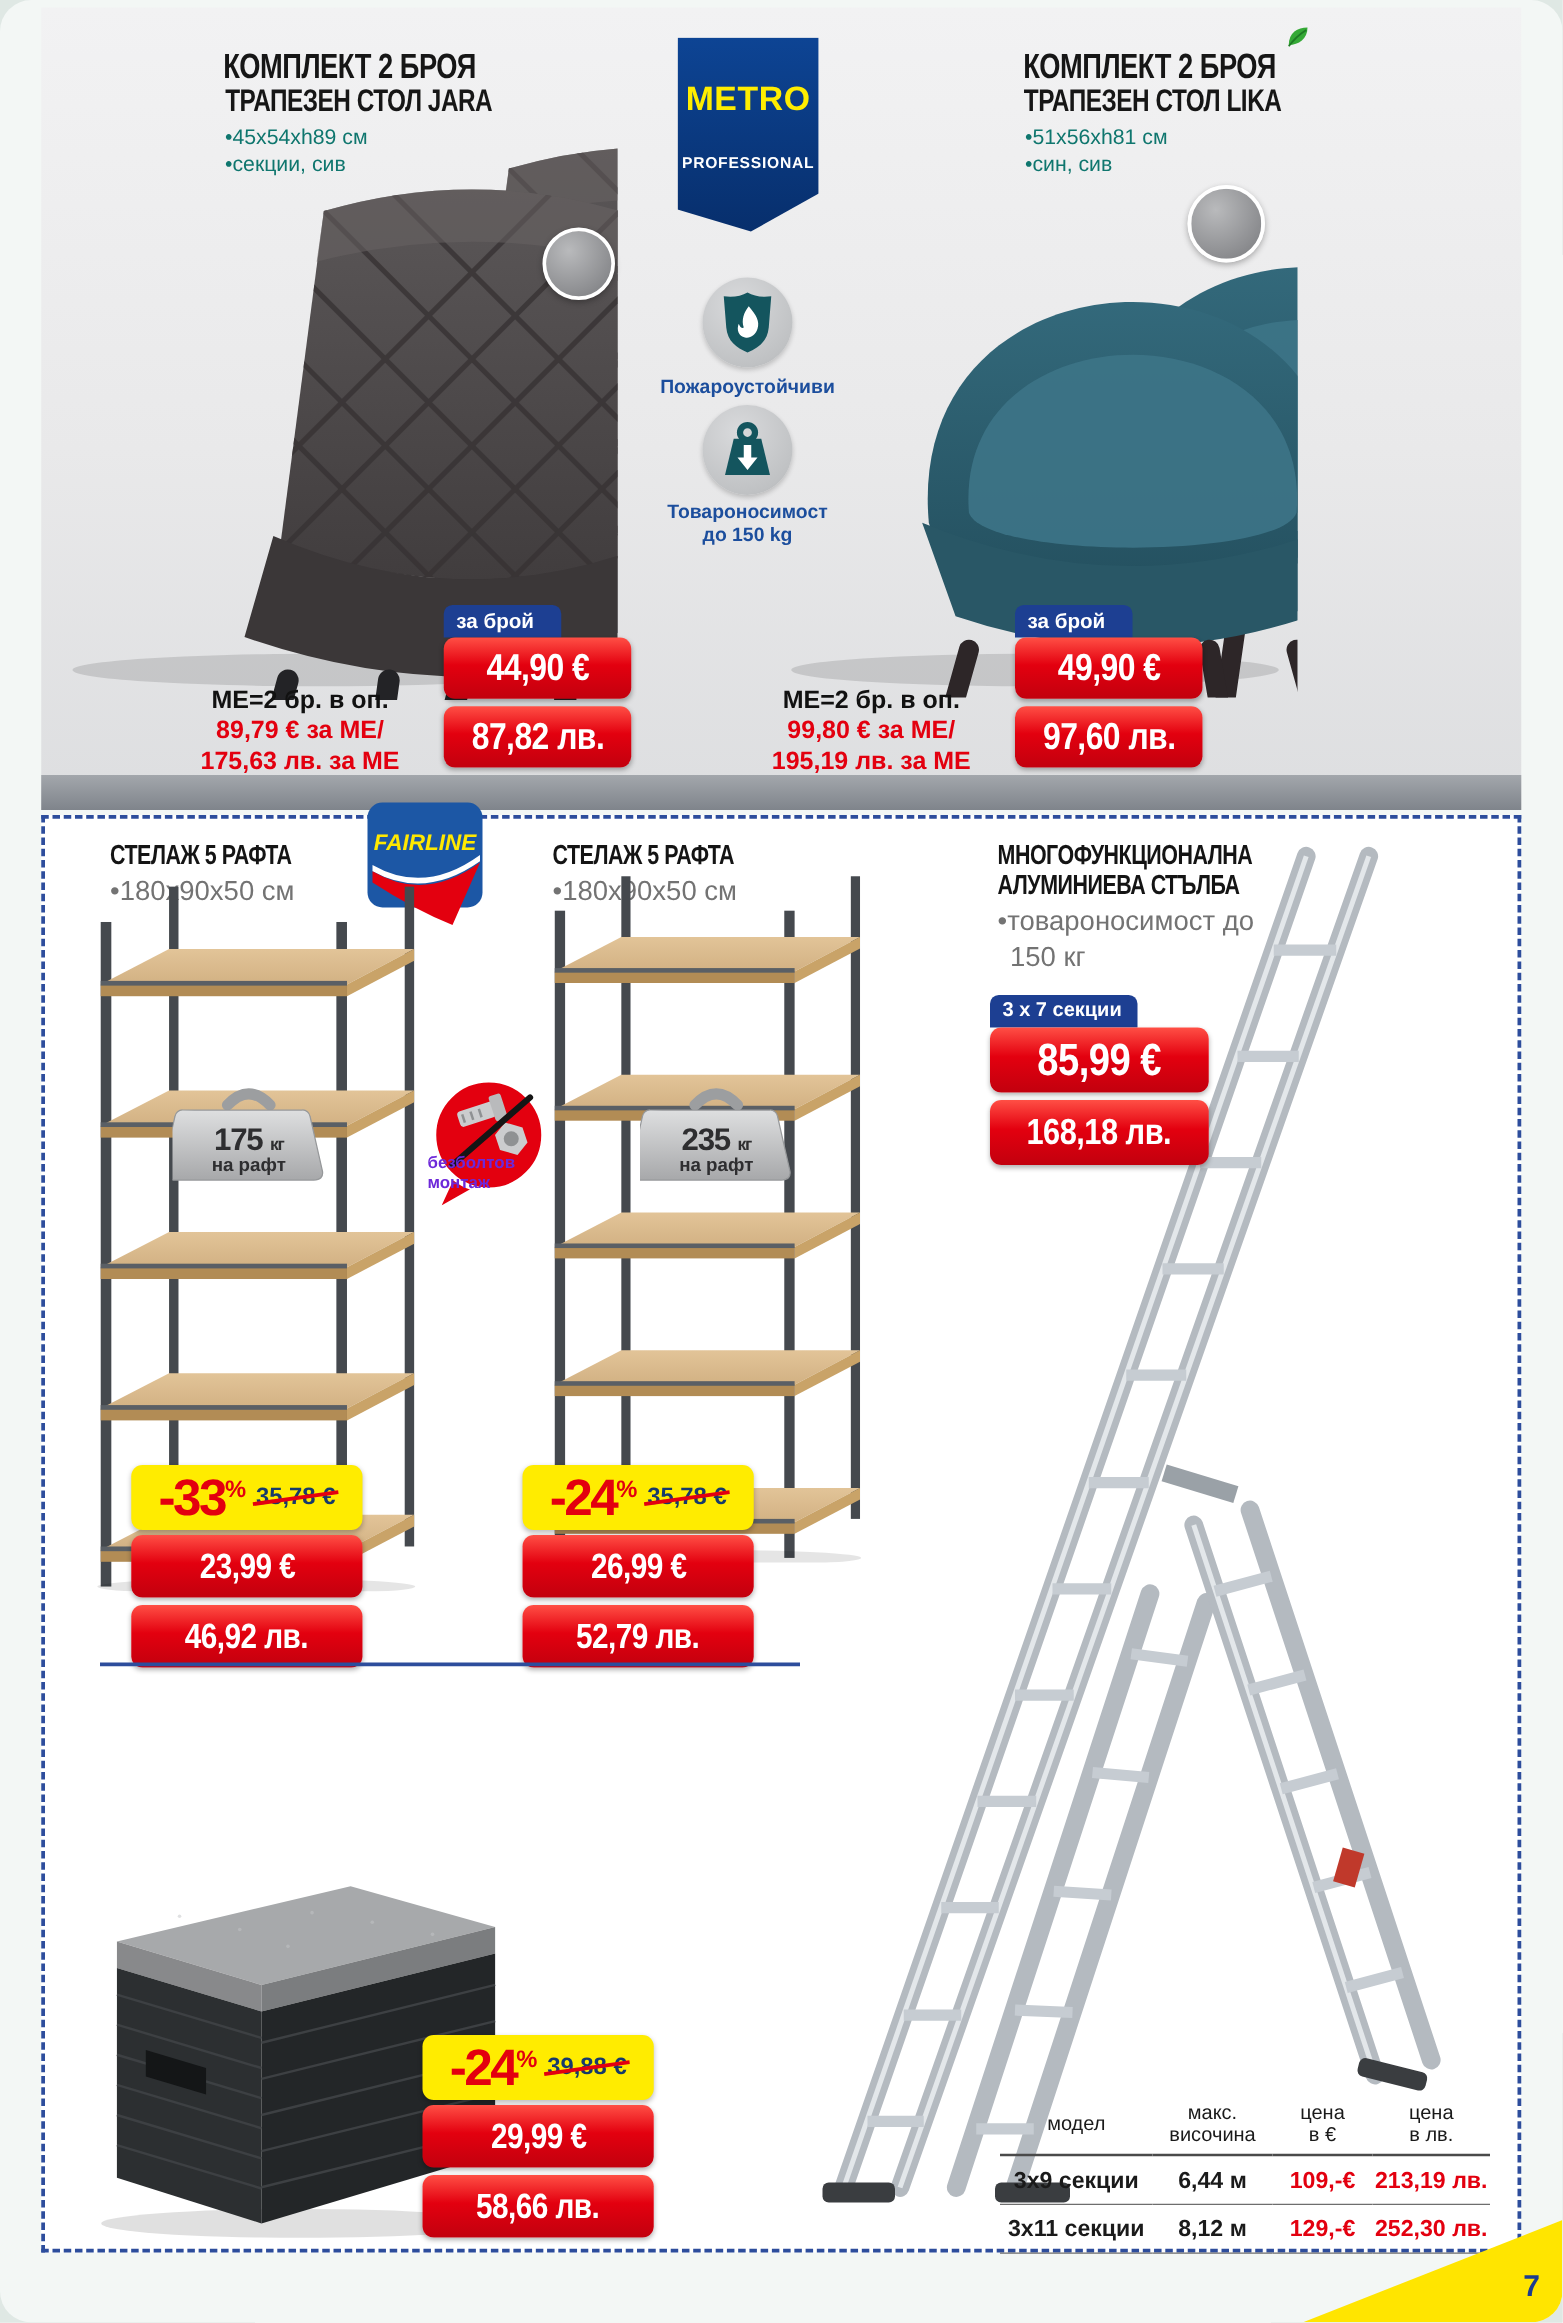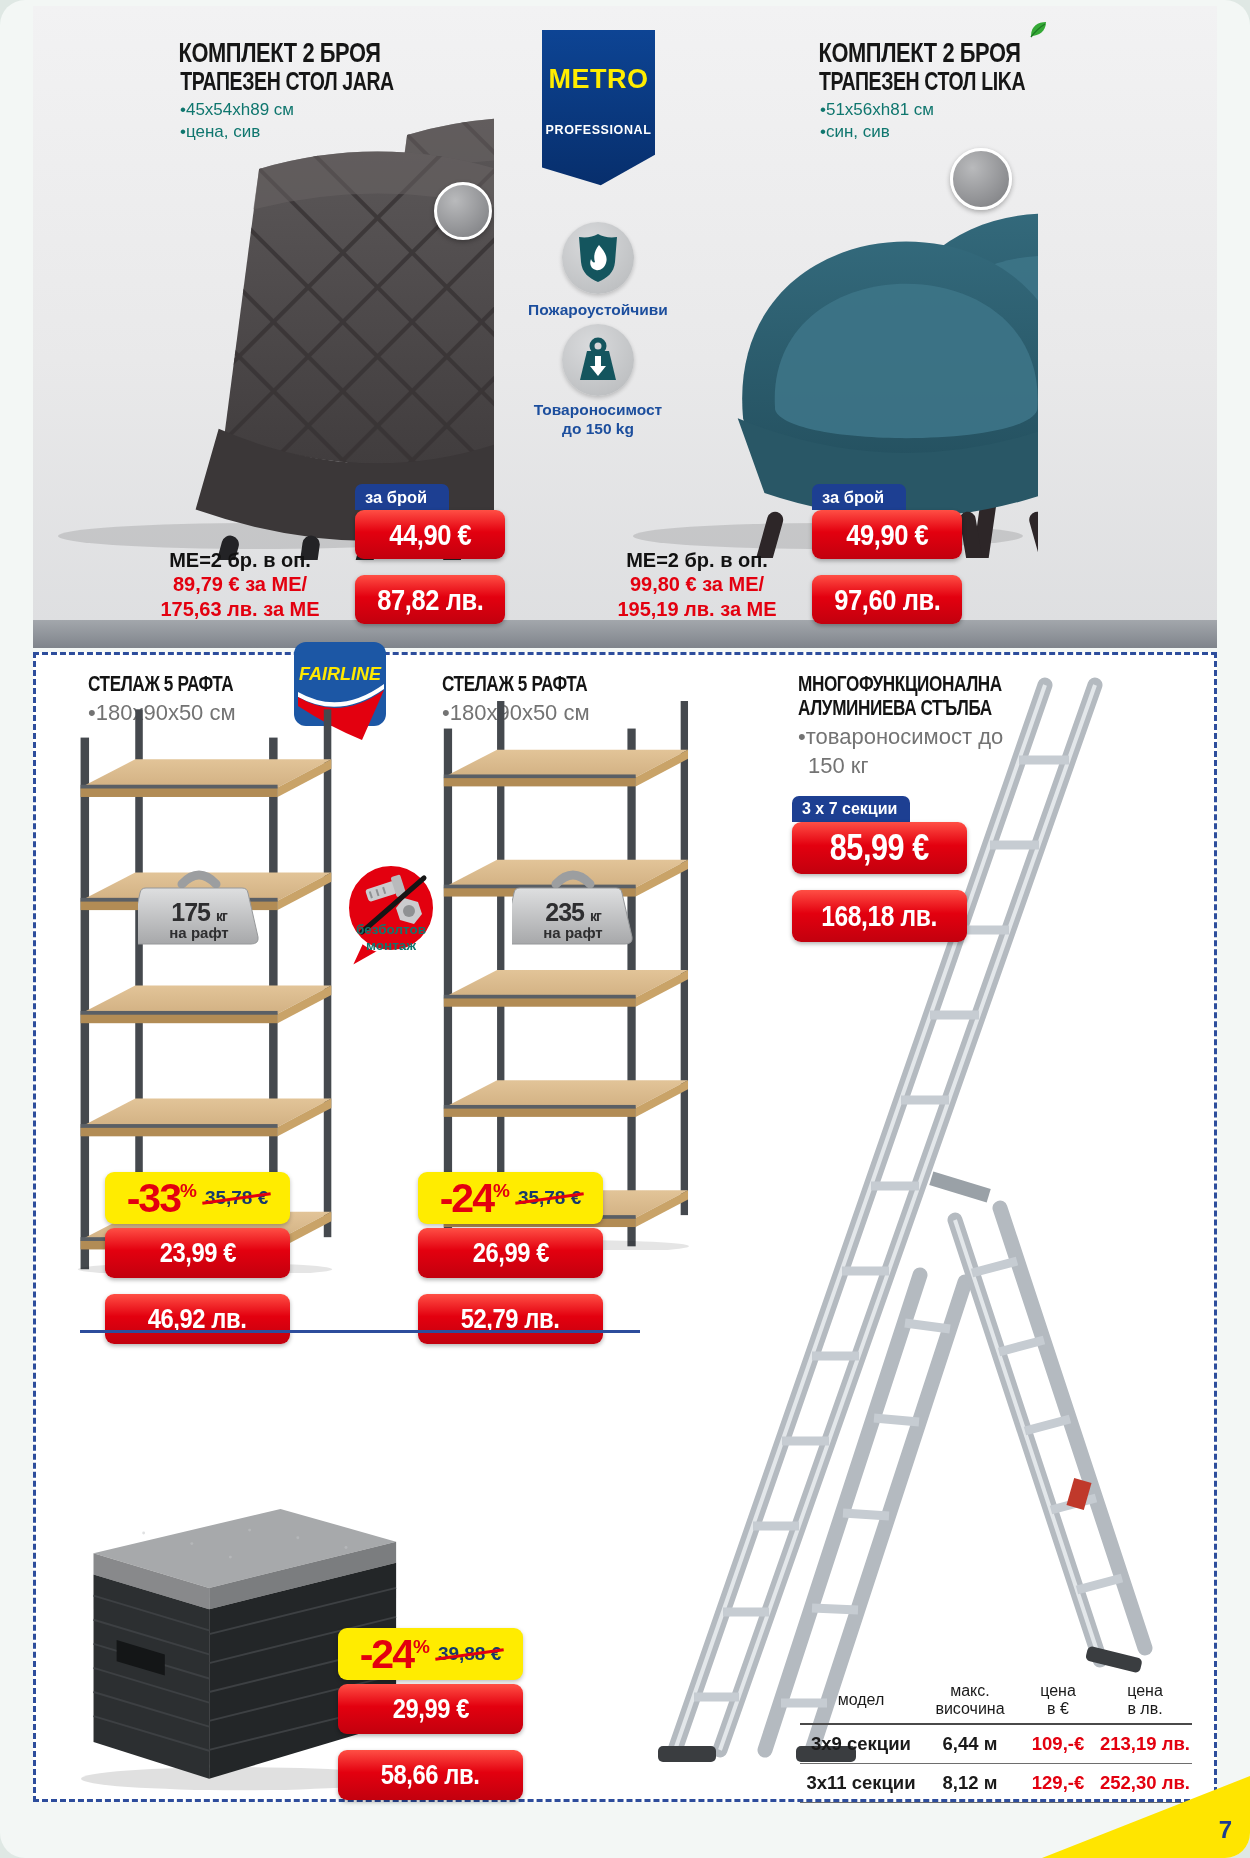--- a/index.html
+++ b/index.html
@@ -21,37 +21,37 @@
   .metro-badge .m2{margin-top:28px;color:#fff;font-weight:700;font-size:12.5px;letter-spacing:.6px;}
 
   .swatch{border-radius:50%;border:3px solid #fff;box-shadow:0 2px 5px rgba(0,0,0,.3);background:radial-gradient(circle at 35% 30%,#b9babc,#8c8d90 70%,#77787b);}
 
   .feat-circle{border-radius:50%;background:radial-gradient(circle at 40% 30%,#d9dadc,#bfc1c3 75%,#aeb0b2);box-shadow:0 2px 4px rgba(0,0,0,.2);display:flex;align-items:center;justify-content:center;}
   .blue-cap{color:#1c4e9d;font-weight:700;font-size:15.5px;text-align:center;line-height:1.25;}
 
   
   .price-badge{width:150px;}
   .unit-tab{width:94px;height:26px;background:#1d3f92;border-radius:7px 7px 0 0;color:#fff;font-weight:700;font-size:16.5px;line-height:26px;padding-left:10px;box-sizing:border-box;}
-  .redbox{width:100%;height:49px;margin-bottom:16px;border-radius:9px;background:linear-gradient(180deg,#ff4f45 0%,#e3000f 45%,#c2000e 100%);box-shadow:0 2px 4px rgba(0,0,0,.3);display:flex;align-items:center;justify-content:center;color:#fff;font-weight:800;font-size:30px;}
+  .redbox{width:100%;height:49px;margin-bottom:6px;border-radius:9px;background:linear-gradient(180deg,#ff4f45 0%,#e3000f 45%,#c2000e 100%);box-shadow:0 2px 4px rgba(0,0,0,.3);display:flex;align-items:center;justify-content:center;color:#fff;font-weight:800;font-size:30px;}
   .redbox .cond{transform:scaleX(.85);}
   .me{text-align:center;font-weight:700;font-size:20px;line-height:1.22;color:#111;}
   .me .red{color:#e3000f;}
 
   
   .sec-low{left:33px;top:652px;width:1184px;height:1150px;background:#fff;border:3px dashed #2d4d9c;box-sizing:border-box;}
   .sec-title{font-weight:800;font-size:22px;color:#141414;line-height:1.1;}
   .sec-spec{font-size:22px;color:#737373;margin-top:3px;font-weight:500;line-height:1.3;}
 
   .cap-badge{width:122px;height:86px;}
   .cap-badge .t1{position:absolute;left:0;right:0;top:34px;text-align:center;font-weight:800;font-size:25px;color:#2e2e30;letter-spacing:-1px;}
   .cap-badge .t1 .unit{font-size:14px;font-weight:800;}
   .cap-badge .t2{position:absolute;left:0;right:0;top:60px;text-align:center;font-weight:800;font-size:15px;color:#2e2e30;}
 
   .asm-badge{width:98px;height:114px;}
-  .asm-badge .txt{position:absolute;left:0;right:0;top:64px;text-align:center;color:#0f766e;font-weight:700;font-size:13.5px;line-height:1.15;}
+  .asm-badge .txt{position:absolute;left:0;right:0;top:64px;text-align:left;color:#6d28d9;font-weight:700;font-size:13.5px;line-height:1.15;}
 
   .disc{width:185px;}
   .yellowbox{background:#ffec00;border-radius:9px;height:52px;margin-bottom:4px;display:flex;align-items:center;justify-content:center;gap:8px;box-shadow:0 2px 4px rgba(0,0,0,.25);}
   .pct{color:#e3000f;font-size:41px;font-weight:800;letter-spacing:-2px;line-height:1;}
   .pct sup{font-size:19px;letter-spacing:0;}
   .old{color:#163a6b;font-weight:800;font-size:19px;position:relative;white-space:nowrap;}
   .old::after{content:"";position:absolute;left:-3px;right:-3px;top:45%;height:3px;background:#e3000f;transform:rotate(-8deg);}
   .disc .redbox{font-size:28px;height:50px;}
 
   .divider{background:#2d4d9c;height:3px;}
@@ -187,21 +187,21 @@
     <use href="#chairL" transform="translate(130,6) scale(1.42)"></use>
     <use href="#chairL" transform="translate(-10,34) scale(1.42)"></use>
   </svg>
   <div class="abs swatch" style="left:950px;top:148px;width:56px;height:56px"></div>
 
   <div class="abs prod-title" style="left:150px;top:38px;width:230px">
     <span class="cond l1">КОМПЛЕКТ 2 БРОЯ</span><br>
     <span class="cond l2">ТРАПЕЗЕН СТОЛ JARA</span>
     <div class="specs">
       <div>•45x54xh89 см</div>
-      <div>•цена, сив</div>
+      <div>•секции, сив</div>
     </div>
   </div>
 
   <div class="abs prod-title" style="left:790px;top:38px;width:218px">
     <span class="cond l1">КОМПЛЕКТ 2 БРОЯ</span><br>
     <span class="cond l2">ТРАПЕЗЕН СТОЛ LIKA</span>
     <div class="specs">
       <div>•51x56xh81 см</div>
       <div>•син, сив</div>
     </div>

